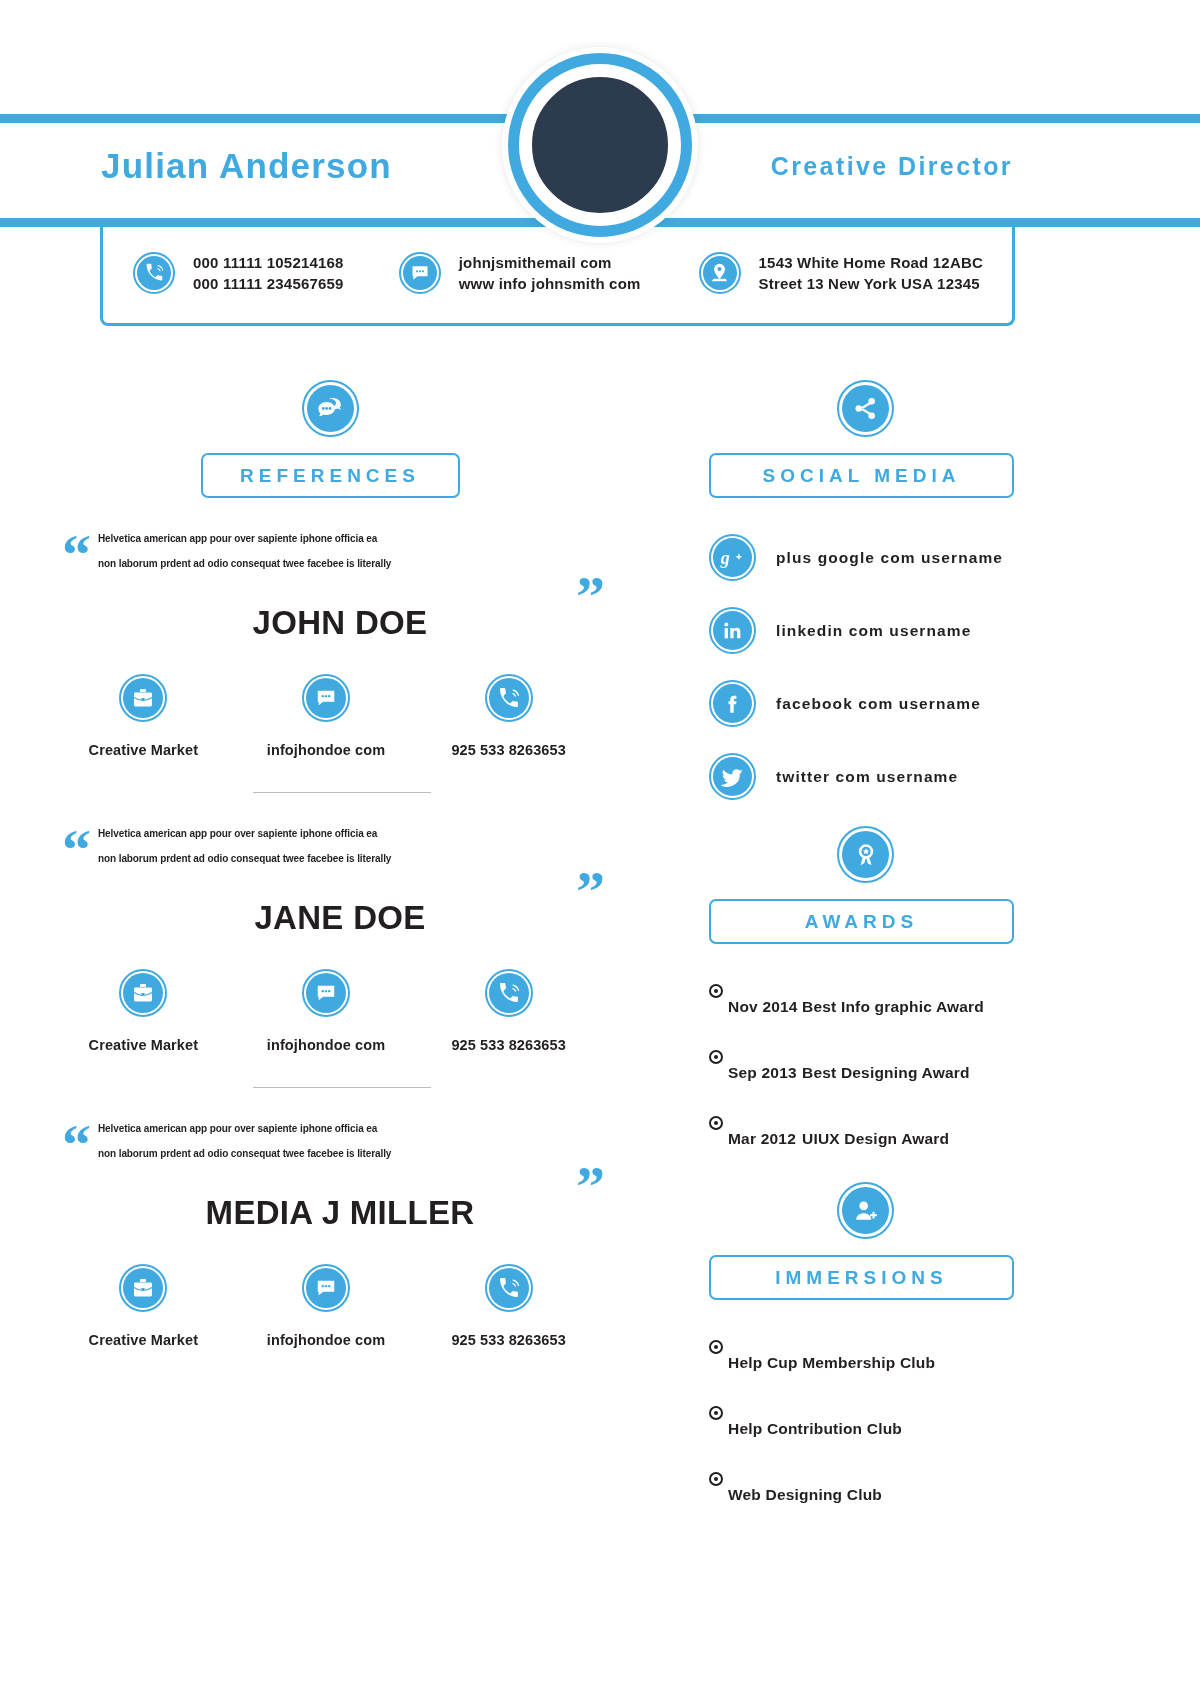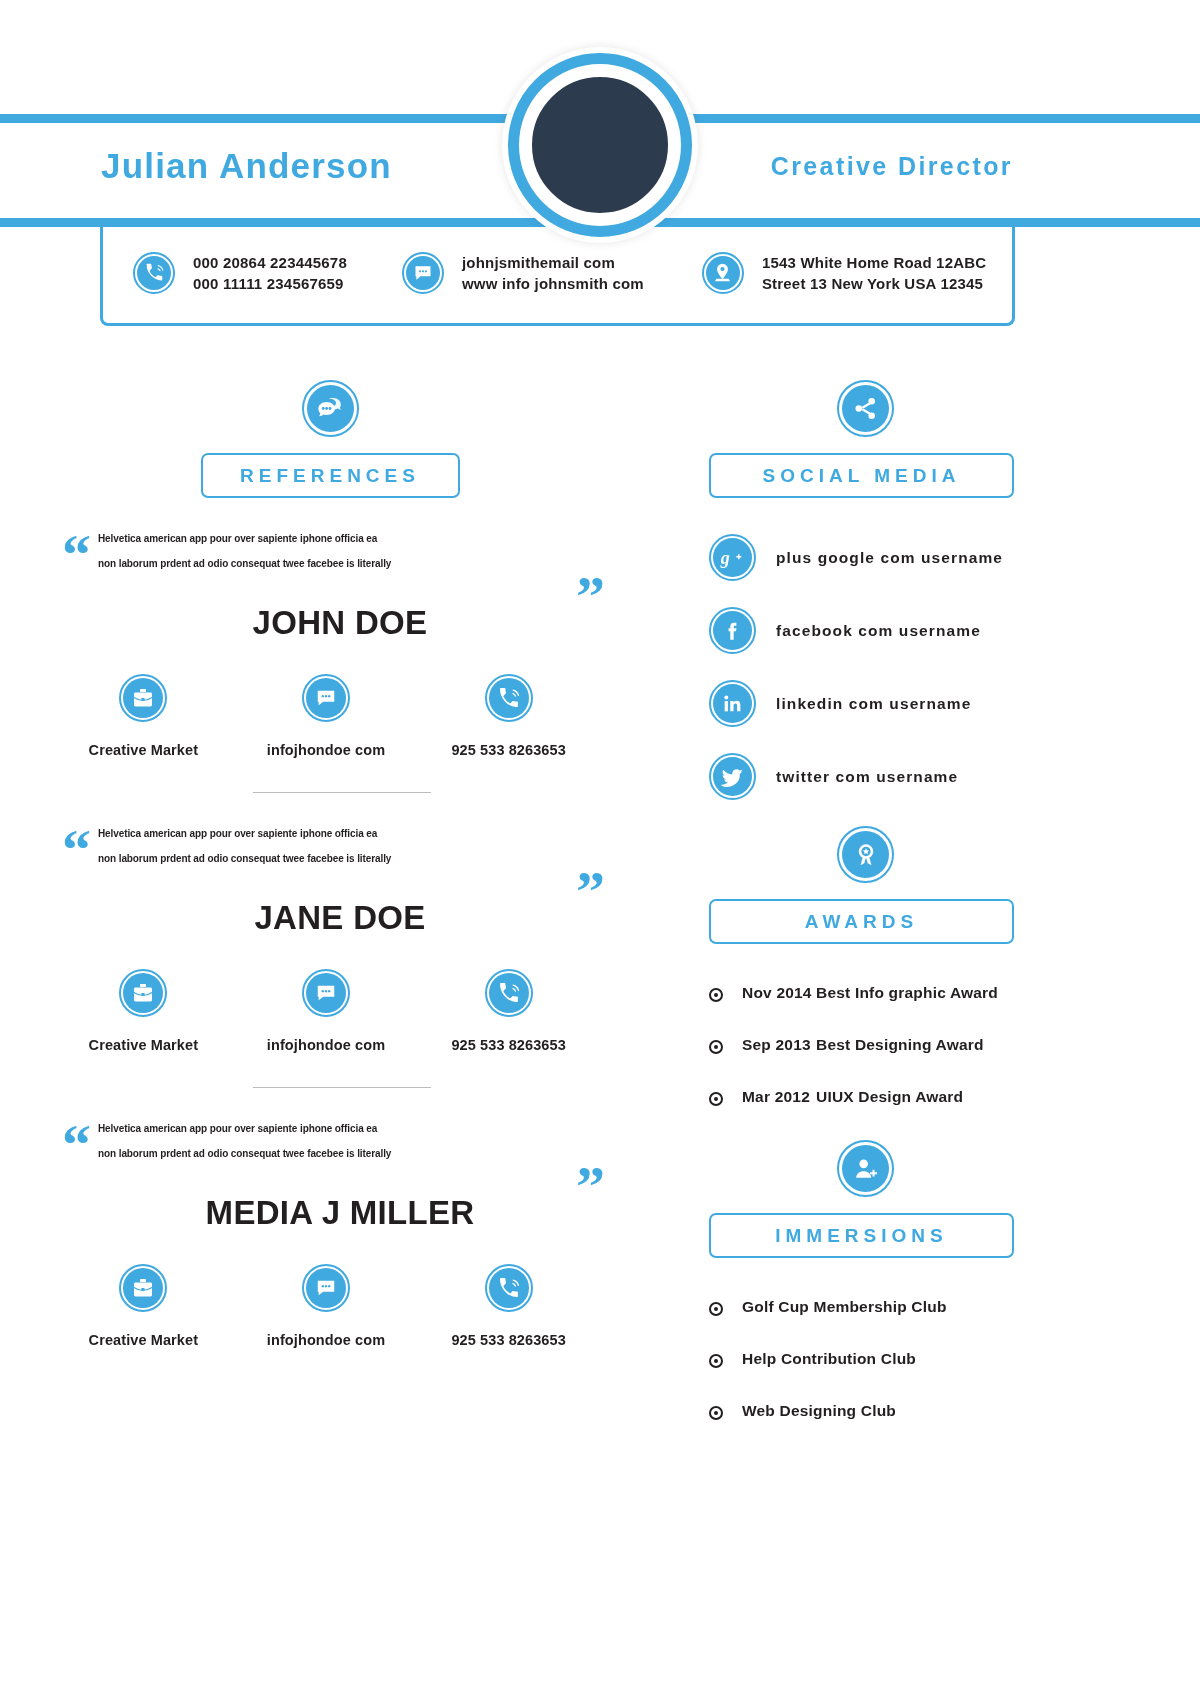--- a/index.html
+++ b/index.html
@@ -164,21 +164,21 @@
     margin-left: 19px; margin-bottom: 26px;
   }
   .social-row .txt {
     margin-left: 20px;
     font-size: 15.5px; font-weight: bold; color: #231f20;
     letter-spacing: 1.1px; white-space: nowrap;
   }
 
   
   .bullet-list { margin-top: 40px; margin-left: 19px; }
-  .bullet-row { display: flex; align-items: flex-end; margin-bottom: 34px; }
+  .bullet-row { display: flex; align-items: flex-start; margin-bottom: 34px; flex-direction: column; }
   .bullet-dot {
     width: 14px; height: 14px; border-radius: 50%;
     border: 2px solid #231f20;
     flex: none; position: relative;
   }
   .bullet-dot::after {
     content: ""; position: absolute; left: 3px; top: 3px;
     width: 4px; height: 4px; border-radius: 50%; background: #231f20;
   }
   .bullet-text {
@@ -214,21 +214,21 @@
         <div class="badge-ring" style="width:42px;height:42px;">
           <div class="badge" style="width:34px;height:34px;">
             <svg width="21" height="21" viewBox="0 0 24 24" fill="#fff">
               <path d="M6.6 10.8c1.4 2.8 3.8 5.2 6.6 6.6l2.2-2.2c.3-.3.7-.4 1-.2 1.1.4 2.3.6 3.5.6.6 0 1 .4 1 1V20c0 .6-.4 1-1 1C11.2 21 3 12.8 3 2.9c0-.6.4-1 1-1h3.4c.6 0 1 .4 1 1 0 1.2.2 2.4.6 3.5.1.4 0 .7-.2 1l-2.2 2.4z"></path>
               <path d="M15.5 4.1c0-.4.4-.7.8-.6 2.9.6 5.2 2.9 5.8 5.8.1.4-.2.8-.6.8-.4 0-.7-.2-.7-.6-.5-2.3-2.3-4.1-4.6-4.6-.4-.1-.7-.4-.7-.8z" opacity="0.95"></path>
               <path d="M15.3 7.6c0-.4.3-.7.7-.6 1.5.4 2.6 1.5 3 3 .1.4-.2.7-.6.7-.3 0-.6-.2-.7-.5-.3-.9-1-1.6-1.9-1.9-.3-.1-.5-.4-.5-.7z" opacity="0.95"></path>
             </svg>
           </div>
         </div>
         <div class="contact-lines">
-          <div>000 20864 223445678</div>
+          <div>000 11111 105214168</div>
           <div>000 11111 234567659</div>
         </div>
       </div>
 
       <div class="contact-item c2">
         <div class="badge-ring" style="width:42px;height:42px;">
           <div class="badge" style="width:34px;height:34px;">
             <svg width="20" height="20" viewBox="0 0 24 24">
               <path d="M3 4h18v12H9l-5 4v-4H3z" fill="#fff"></path>
               <circle cx="8.5" cy="10" r="1.3" fill="#3fa9e0"></circle>
@@ -490,38 +490,38 @@
               </svg>
             </div>
           </div>
           <div class="txt">plus google com username</div>
         </div>
 
         <div class="social-row">
           <div class="badge-ring" style="width:47px;height:47px;">
             <div class="badge" style="width:39px;height:39px;">
               <svg width="26" height="26" viewBox="0 0 24 24" fill="#fff">
-                <path d="M14.8 12.2h-2.2V20h-3.1v-7.8H7.9V9.5h1.6V7.9c0-2.2 1-3.5 3.4-3.5h2.2v2.7h-1.4c-.8 0-.9.3-.9 1v1.4h2.4z"></path>
+                <rect x="4.3" y="9.3" width="3" height="9.5"></rect>
+                <circle cx="5.8" cy="6" r="1.8"></circle>
+                <path d="M9.5 9.3h2.9v1.3c.5-.9 1.6-1.6 3-1.6 2.3 0 3.4 1.4 3.4 4v5.8h-3v-5.2c0-1.3-.5-2-1.6-2-1 0-1.7.7-1.7 2v5.2h-3z"></path>
               </svg>
             </div>
           </div>
-          <div class="txt">facebook com username</div>
+          <div class="txt">linkedin com username</div>
         </div>
 
         <div class="social-row">
           <div class="badge-ring" style="width:47px;height:47px;">
             <div class="badge" style="width:39px;height:39px;">
               <svg width="26" height="26" viewBox="0 0 24 24" fill="#fff">
-                <rect x="4.3" y="9.3" width="3" height="9.5"></rect>
-                <circle cx="5.8" cy="6" r="1.8"></circle>
-                <path d="M9.5 9.3h2.9v1.3c.5-.9 1.6-1.6 3-1.6 2.3 0 3.4 1.4 3.4 4v5.8h-3v-5.2c0-1.3-.5-2-1.6-2-1 0-1.7.7-1.7 2v5.2h-3z"></path>
+                <path d="M14.8 12.2h-2.2V20h-3.1v-7.8H7.9V9.5h1.6V7.9c0-2.2 1-3.5 3.4-3.5h2.2v2.7h-1.4c-.8 0-.9.3-.9 1v1.4h2.4z"></path>
               </svg>
             </div>
           </div>
-          <div class="txt">linkedin com username</div>
+          <div class="txt">facebook com username</div>
         </div>
 
         <div class="social-row">
           <div class="badge-ring" style="width:47px;height:47px;">
             <div class="badge" style="width:39px;height:39px;">
               <svg width="26" height="26" viewBox="0 0 24 24" fill="#fff">
                 <path d="M21.5 6.6c-.8.4-1.6.6-2.4.7a4 4 0 0 0 1.7-2.2c-.8.5-1.7.8-2.6 1a4 4 0 0 0-6.9 2.7c0 .3 0 .6.1.9A11.4 11.4 0 0 1 3.1 5.3a4 4 0 0 0 1.3 5.4c-.7 0-1.3-.2-1.9-.5a4 4 0 0 0 3.2 3.9c-.6.2-1.3.2-1.9.1a4 4 0 0 0 3.7 2.8 11.3 11.3 0 0 1-7 2.3 11.5 11.5 0 0 0 17.8-10.1c.8-.6 1.6-1.4 2.2-2.2z"></path>
               </svg>
             </div>
           </div>
@@ -578,21 +578,21 @@
           </div>
         </div>
       </div>
       <div class="section-pill pill-right">
         <span>IMMERSIONS</span>
       </div>
 
       <div class="bullet-list">
         <div class="bullet-row">
           <div class="bullet-dot"></div>
-          <div class="bullet-text">Golf Cup Membership Club</div>
+          <div class="bullet-text">Help Cup Membership Club</div>
         </div>
         <div class="bullet-row">
           <div class="bullet-dot"></div>
           <div class="bullet-text">Help  Contribution Club</div>
         </div>
         <div class="bullet-row">
           <div class="bullet-dot"></div>
           <div class="bullet-text">Web Designing Club</div>
         </div>
       </div>

